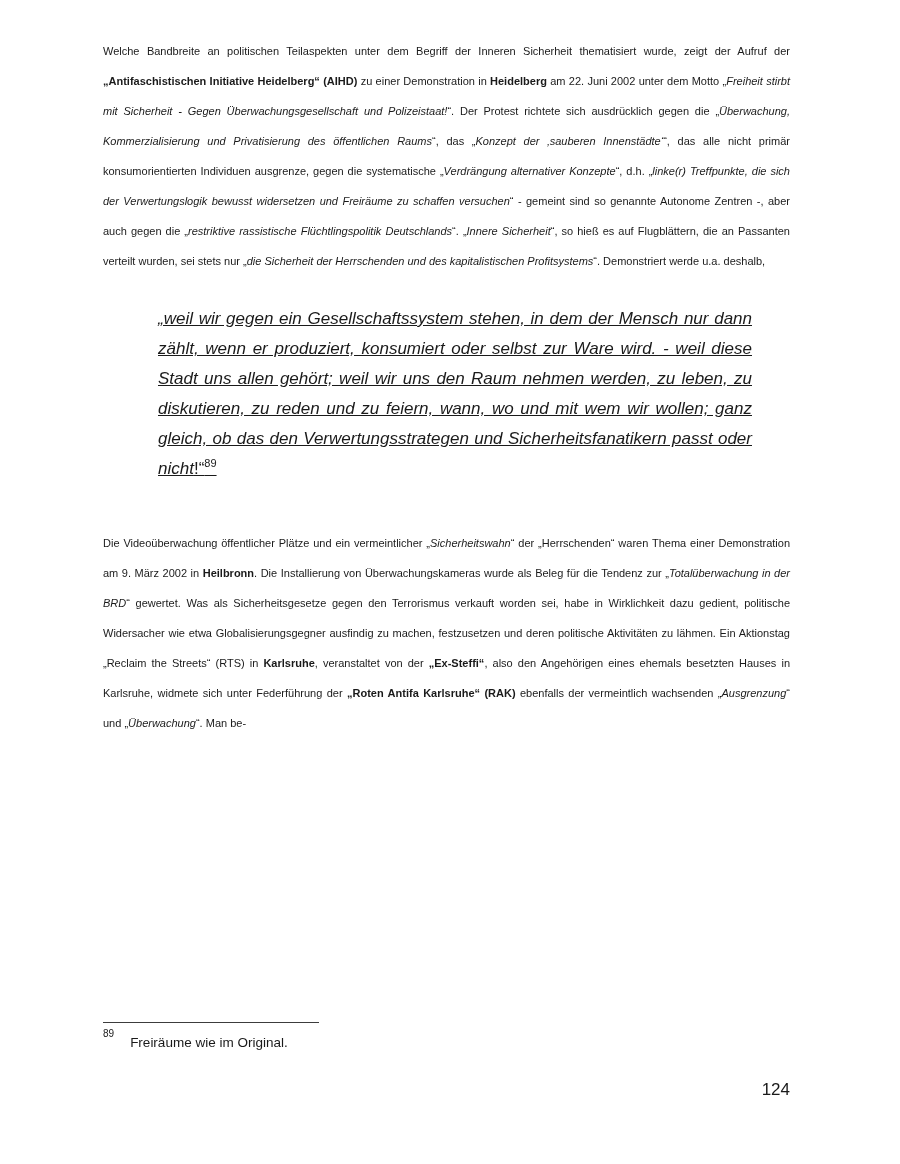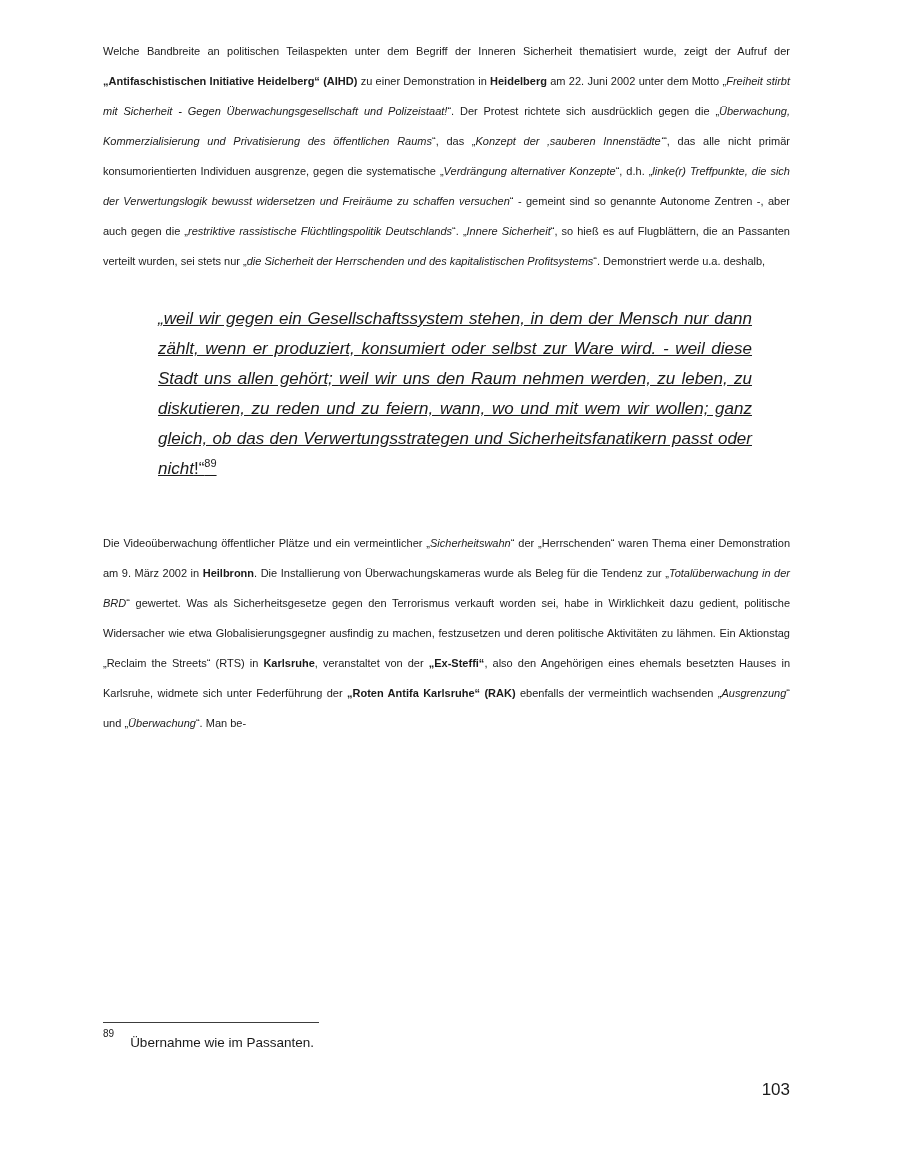--- a/index.html
+++ b/index.html
@@ -94,18 +94,18 @@
     <p class="para"><span class="r-normal">Welche Bandbreite an politischen Teilaspekten unter dem Begriff der Inneren Sicherheit thematisiert wurde, zeigt der Aufruf der </span><span class="r-bold">„Antifaschistischen Initiative Heidelberg“ (AIHD)</span><span class="r-normal"> zu einer Demonstration in </span><span class="r-bold">Heidelberg</span><span class="r-normal"> am 22. Juni 2002 unter dem Motto „</span><span class="r-italic">Frei­heit stirbt mit Sicherheit - Gegen Überwachungsgesellschaft und Polizeistaat!</span><span class="r-normal">“. Der Pro­test richtete sich ausdrücklich gegen die „</span><span class="r-italic">Überwachung, Kommerzialisierung und Priva­tisierung des öffentlichen Raums</span><span class="r-normal">“, das „</span><span class="r-italic">Konzept der ‚sauberen Innenstädte‘</span><span class="r-normal">“, das alle nicht primär konsumorientierten Individuen ausgrenze, gegen die systematische „</span><span class="r-italic">Ver­drängung alternativer Konzepte</span><span class="r-normal">“, d.h. „</span><span class="r-italic">linke(r) Treffpunkte, die sich der Verwertungslo­gik bewusst widersetzen und Freiräume zu schaffen versuchen</span><span class="r-normal">“ - gemeint sind so ge­nannte Autonome Zentren -, aber auch gegen die „</span><span class="r-italic">restriktive rassistische Flüchtlingspo­litik Deutschlands</span><span class="r-normal">“. „</span><span class="r-italic">Innere Sicherheit</span><span class="r-normal">“, so hieß es auf Flugblättern, die an Passanten verteilt wurden, sei stets nur „</span><span class="r-italic">die Sicherheit der Herrschenden und des kapitalistischen Profitsystems</span><span class="r-normal">“. Demonstriert werde u.a. deshalb,</span></p>
 
     <div class="quote"><span><span class="r-italic">„weil wir gegen ein Gesellschaftssystem stehen, in dem der Mensch nur dann zählt, wenn er produziert, konsumiert oder selbst zur Ware wird. - weil diese Stadt uns allen gehört; weil wir uns den Raum nehmen werden, zu leben, zu diskutieren, zu reden und zu feiern, wann, wo und mit wem wir wollen; ganz gleich, ob das den Verwertungsstrategen und Sicherheitsfana­tikern passt oder nicht</span><span class="r-normal">!“</span></span><sup class="ref">89</sup></div>
 
     <p class="para para2"><span class="r-normal">Die Videoüberwachung öffentlicher Plätze und ein vermeintlicher „</span><span class="r-italic">Sicherheitswahn</span><span class="r-normal">“ der „Herrschenden“ waren Thema einer Demonstration am 9. März 2002 in </span><span class="r-bold">Heilbronn</span><span class="r-normal">. Die Installierung von Überwachungskameras wurde als Beleg für die Tendenz zur „</span><span class="r-italic">Total­überwachung in der BRD</span><span class="r-normal">“ gewertet. Was als Sicherheitsgesetze gegen den Terroris­mus verkauft worden sei, habe in Wirklichkeit dazu gedient, politische Widersacher wie etwa Globalisierungsgegner ausfindig zu machen, festzusetzen und deren politische Aktivitäten zu lähmen. Ein Aktionstag „Reclaim the Streets“ (RTS) in </span><span class="r-bold">Karlsruhe</span><span class="r-normal">, veran­staltet von der </span><span class="r-bold">„Ex-Steffi“</span><span class="r-normal">, also den Angehörigen eines ehemals besetzten Hauses in Karlsruhe, widmete sich unter Federführung der </span><span class="r-bold">„Roten Antifa Karlsruhe“ (RAK)</span><span class="r-normal"> ebenfalls der vermeintlich wachsenden „</span><span class="r-italic">Ausgrenzung</span><span class="r-normal">“ und „</span><span class="r-italic">Überwachung</span><span class="r-normal">“. Man be-</span></p>
   </div>
 
   <div class="footnote-area">
     <div class="footnote-rule"></div>
     <div class="footnote">
-      <sup class="fn-marker">89</sup><span class="fn-text">Übernahme wie im Passanten.</span>
+      <sup class="fn-marker">89</sup><span class="fn-text">Freiräume wie im Original.</span>
     </div>
   </div>
 
-  <div class="page-number">103</div>
+  <div class="page-number">124</div>
 </div>
 
 </body></html>

